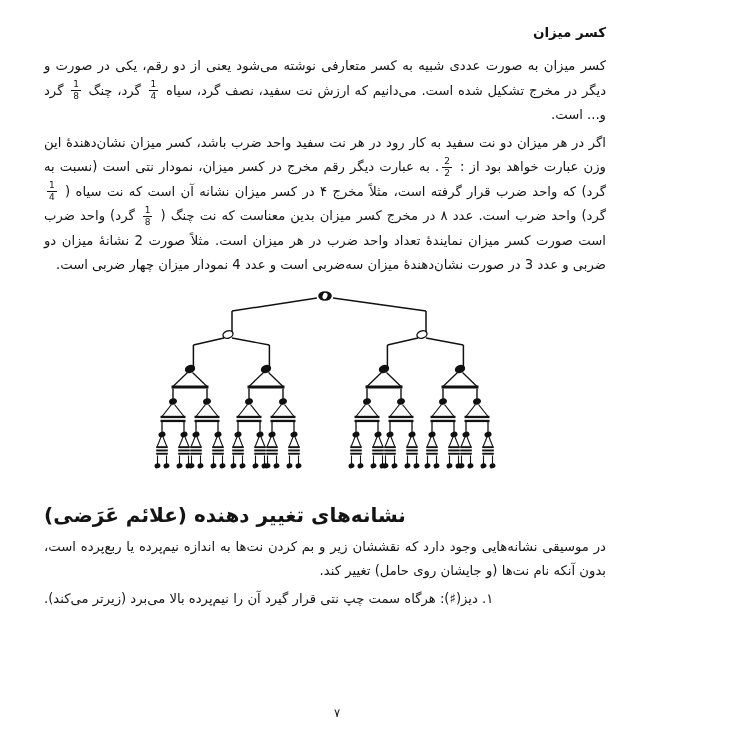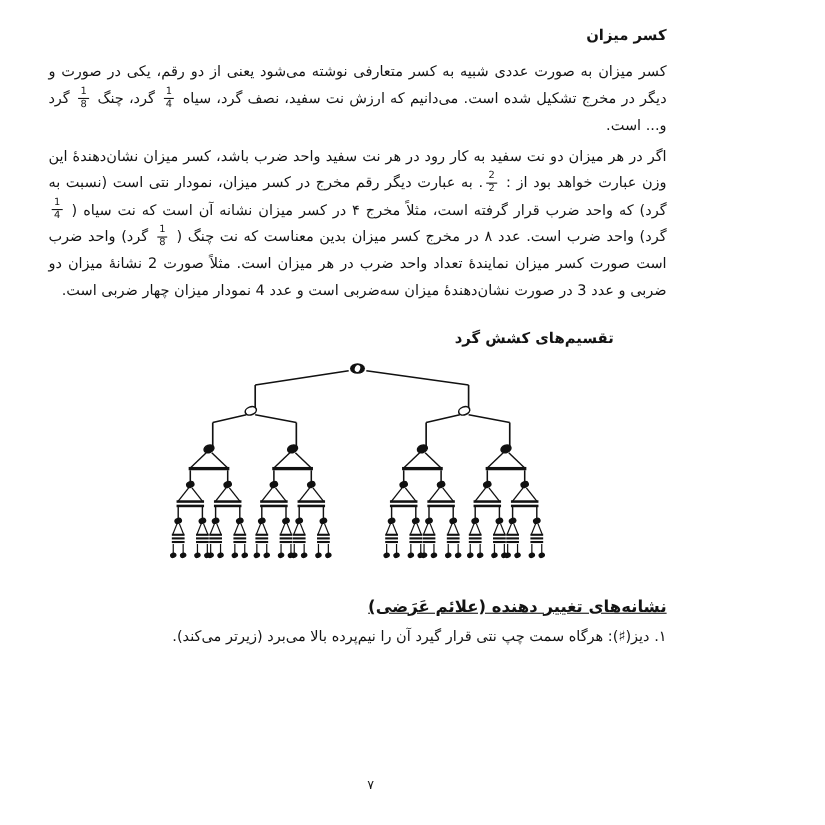--- a/index.html
+++ b/index.html
@@ -29,27 +29,26 @@
   .frac .num{border-bottom:1px solid #141414;padding:0 2px 1px 2px;}
   .frac .den{padding-top:1px;}
   .section-heading{
     font-size:13.5px;font-weight:bold;margin:22px 48px 4px 0;
   }
   .diagram-wrap{
     margin:2px 0 6px 0;text-align:center;
   }
   .diagram-wrap svg{display:inline-block;}
   .centered-heading{
-    text-align:right;font-size:15px;font-weight:bold;
+    text-align:left;font-size:20px;font-weight:bold;
     margin:20px 0 8px 0;
-    text-decoration:underline;
   }
   .list{margin-top:1px;}
   .list-item{
-    font-size:13.2px;line-height:23px;text-align:right;
+    font-size:13.2px;line-height:23px;text-align:left;
   }
   .page-number{
     position:absolute;bottom:30px;left:0;right:0;
     text-align:center;font-size:11.5px;direction:rtl;
   }
 </style>
 </head>
 <body>
 
 <div class="page">
@@ -68,21 +67,20 @@
         <span class="num">2</span>
         <span class="den">2</span>
       </span>. به عبارت دیگر رقم مخرج در کسر میزان، نمودار نتی است (نسبت به گرد) که واحد ضرب قرار گرفته است، مثلاً مخرج ۴ در کسر میزان نشانه آن است که نت سیاه ( <span class="frac">
         <span class="num">1</span>
         <span class="den">4</span>
       </span> گرد) واحد ضرب است. عدد ۸ در مخرج کسر میزان بدین معناست که نت چنگ ( <span class="frac">
         <span class="num">1</span>
         <span class="den">8</span>
       </span> گرد) واحد ضرب است صورت کسر میزان نمایندهٔ تعداد واحد ضرب در هر میزان است. مثلاً صورت 2 نشانهٔ میزان دو ضربی و عدد 3 در صورت نشان‌دهندهٔ میزان سه‌ضربی است و عدد 4 نمودار میزان چهار ضربی است.</p>
 
-  <h2 class="section-heading">تقسیم‌های کشش گرد</h2>
 
   <div class="diagram-wrap">
     <svg id="tree-svg" width="430" height="198" viewBox="0 0 430 198">
         <ellipse cx="215" cy="15" rx="6.8" ry="4.8" fill="#111111"></ellipse>
         <ellipse cx="215" cy="15" rx="2.4" ry="3.2" fill="#fff" transform="rotate(20 215 15)"></ellipse>
         <line x1="207" y1="17" x2="122" y2="30" stroke="#111111" stroke-width="1.5"></line>
         <line x1="122" y1="30" x2="122" y2="52" stroke="#111111" stroke-width="1.5"></line>
         <ellipse cx="118" cy="53.5" rx="5.2" ry="3.6" fill="#fff" stroke="#111111" stroke-width="1.4" transform="rotate(-21 118 53.5)"></ellipse>
         <line x1="114" y1="57" x2="83.4" y2="64" stroke="#111111" stroke-width="1.4"></line>
         <line x1="83.4" y1="64" x2="83.4" y2="87" stroke="#111111" stroke-width="1.5"></line>
@@ -333,19 +331,20 @@
         <rect x="372.2" y="171.79999999999998" width="11.6" height="1.9" fill="#111111"></rect>
         <line x1="373.5" y1="174.5" x2="373.5" y2="183.5" stroke="#111111" stroke-width="1.1"></line>
         <ellipse cx="373.5" cy="184.8" rx="2.3" ry="1.7" fill="#111111" stroke="#111111" stroke-width="1.4" transform="rotate(-21 373.5 184.8)"></ellipse>
         <line x1="382.5" y1="174.5" x2="382.5" y2="183.5" stroke="#111111" stroke-width="1.1"></line>
         <ellipse cx="382.5" cy="184.8" rx="2.3" ry="1.7" fill="#111111" stroke="#111111" stroke-width="1.4" transform="rotate(-21 382.5 184.8)"></ellipse>
       </svg>
   </div>
 
   <h3 class="centered-heading">نشانه‌های تغییر دهنده (علائم عَرَضی)</h3>
 
+  <p class="body-text">در موسیقی نشانه‌هایی وجود دارد که نقششان زیر و بم کردن نت‌ها به اندازه نیم‌پرده یا ربع‌پرده است، بدون آنکه نام نت‌ها (و جایشان روی حامل) تغییر کند.</p>
 
   <div class="list">
     <div class="list-item">۱. دیز(♯): هرگاه سمت چپ نتی قرار گیرد آن را نیم‌پرده بالا می‌برد (زیرتر می‌کند).</div>
   </div>
 
   <div class="page-number">۷</div>
 </div>
 
 </body></html>

